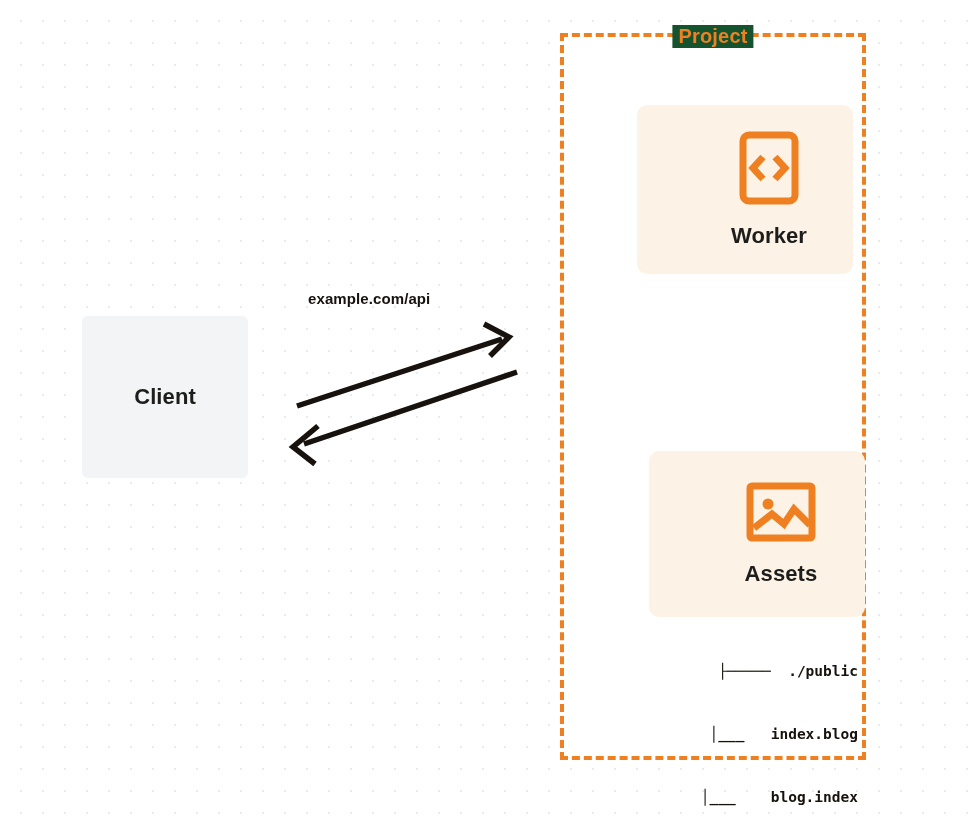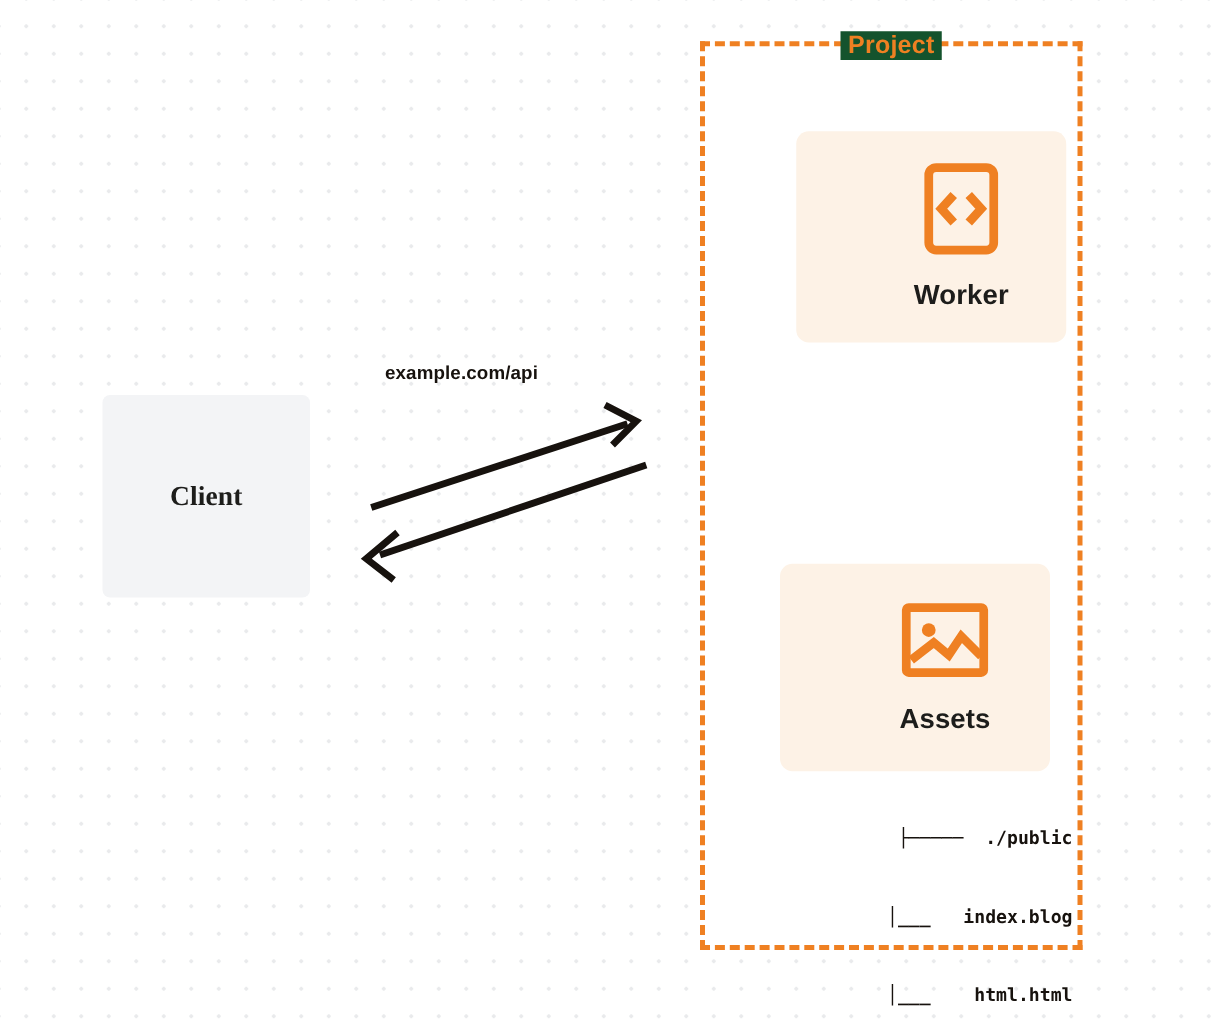--- a/index.html
+++ b/index.html
@@ -37,21 +37,20 @@
     border-radius: 6px;
     display: flex;
     align-items: center;
     justify-content: center;
   }
   #client-node .node-label {
     font-size: 22px;
     font-weight: 700;
     color: #1d1d1b;
     letter-spacing: 0.1px;
-    font-family: Liberation Serif, serif;
   }
 
   
   #flow-arrows {
     position: absolute;
     left: 270px;
     top: 280px;
     width: 270px;
     height: 190px;
   }
@@ -102,21 +101,21 @@
     justify-content: center;
     padding-left: 48px;
   }
   #worker-card {
     left: 73px;
     top: 68px;
     width: 168px;
     height: 169px;
   }
   #assets-card {
-    left: 60px;
+    left: 85px;
     top: 414px;
     width: 168px;
     height: 166px;
   }
   .service-card .card-icon {
     display: block;
     margin-bottom: 14px;
   }
   .service-card .card-label {
     font-size: 22px;
@@ -189,17 +188,17 @@
         <circle cx="22" cy="23" r="5.5" fill="#ef8022"></circle>
         <polyline points="8,47 26,33 38,43 48,28 64,44" fill="none" stroke="#ef8022" stroke-width="7" stroke-linecap="butt" stroke-linejoin="miter"></polyline>
       </svg>
     </span>
     <span class="card-label">Assets</span>
   </div>
 
   <div id="assets-file-tree">
     <span class="tree-row">├─────  ./public</span>
     <span class="tree-row">   │___   index.blog</span>
-    <span class="tree-row">   │___    html.html</span>
+    <span class="tree-row">   │___    blog.index</span>
     
   </div>
 
 </div>
 
 </body></html>

